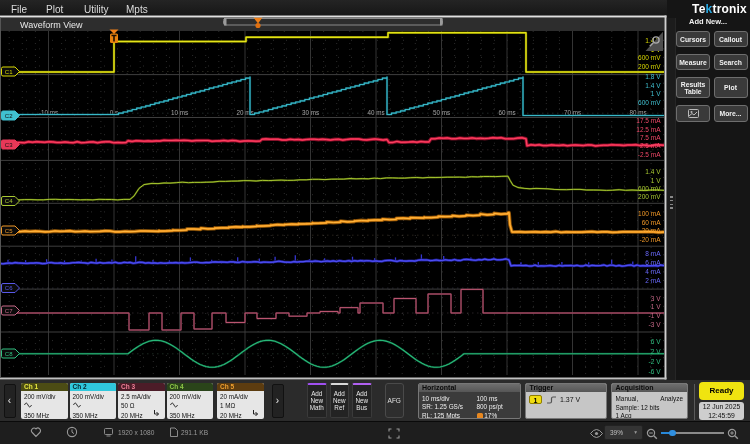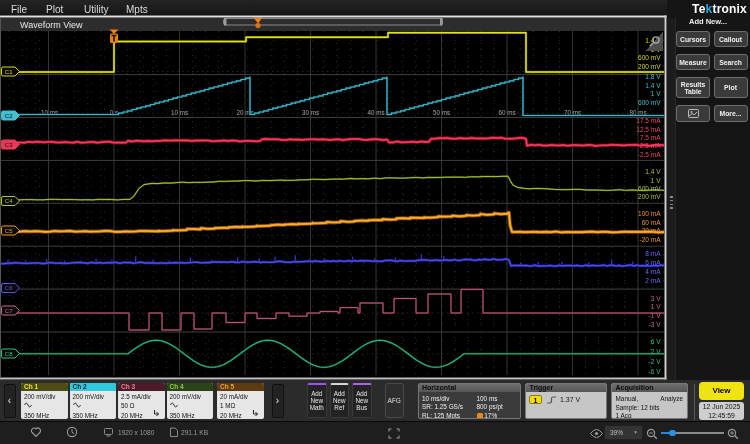--- a/index.html
+++ b/index.html
@@ -353,21 +353,21 @@
  <div class="prow" style="left:34px;top:11.5px;font-size:7px">1.37 V</div>
 </div>
 <div class="panel lightpanel" style="left:611px;width:77px">
  <div class="phead">Acquisition</div>
  <div class="prow" style="left:3.5px;top:10.5px">Manual,</div>
     <div class="prow" style="right:4px;top:10.5px">Analyze</div>
  <div class="prow" style="left:3.5px;top:19.5px">Sample: 12 bits</div>
  <div class="prow" style="left:3.5px;top:28px">1 Acq</div>
 </div>
 <div class="abs" style="left:694px;top:383.5px;width:1px;height:36px;background:#5a5a5a"></div>
-<div class="abs" style="left:699px;top:381.5px;width:45px;height:18px;background:#f0e410;border-radius:4px;color:#000;font-size:8px;font-weight:bold;display:flex;align-items:center;justify-content:center">View</div>
+<div class="abs" style="left:699px;top:381.5px;width:45px;height:18px;background:#f0e410;border-radius:4px;color:#000;font-size:8px;font-weight:bold;display:flex;align-items:center;justify-content:center">Ready</div>
 <div class="abs" style="left:699px;top:402px;width:45px;height:17.5px;background:#cecece;border-radius:3px;color:#111;font-size:6.8px;text-align:center;line-height:8.5px;padding-top:1px">12 Jun 2025<br>12:45:59</div>
 
 <div class="abs statusbar"></div>
 <svg class="abs" style="left:30px;top:426px" width="190" height="13">
  <path d="M6,10.5 L2.2,6.5 a2.6,2.6 0 1 1 3.8,-3.6 a2.6,2.6 0 1 1 3.8,3.6 Z" fill="none" stroke="#999" stroke-width="1.1"></path>
  <circle cx="42" cy="6" r="4.6" fill="none" stroke="#999" stroke-width="1.1"></circle>
     <path d="M42,3.4 v2.8 l2,1.4" stroke="#999" fill="none" stroke-width="1"></path>
  <rect x="74.5" y="2.5" width="8" height="6" rx="1" fill="none" stroke="#8a8a8a" stroke-width="1"></rect>
     <line x1="76.5" y1="10" x2="80.5" y2="10" stroke="#8a8a8a"></line>
  <text x="88" y="9" font-size="6.6" fill="#9a9a9a" font-family="Liberation Sans, sans-serif">1920 x 1080</text>

